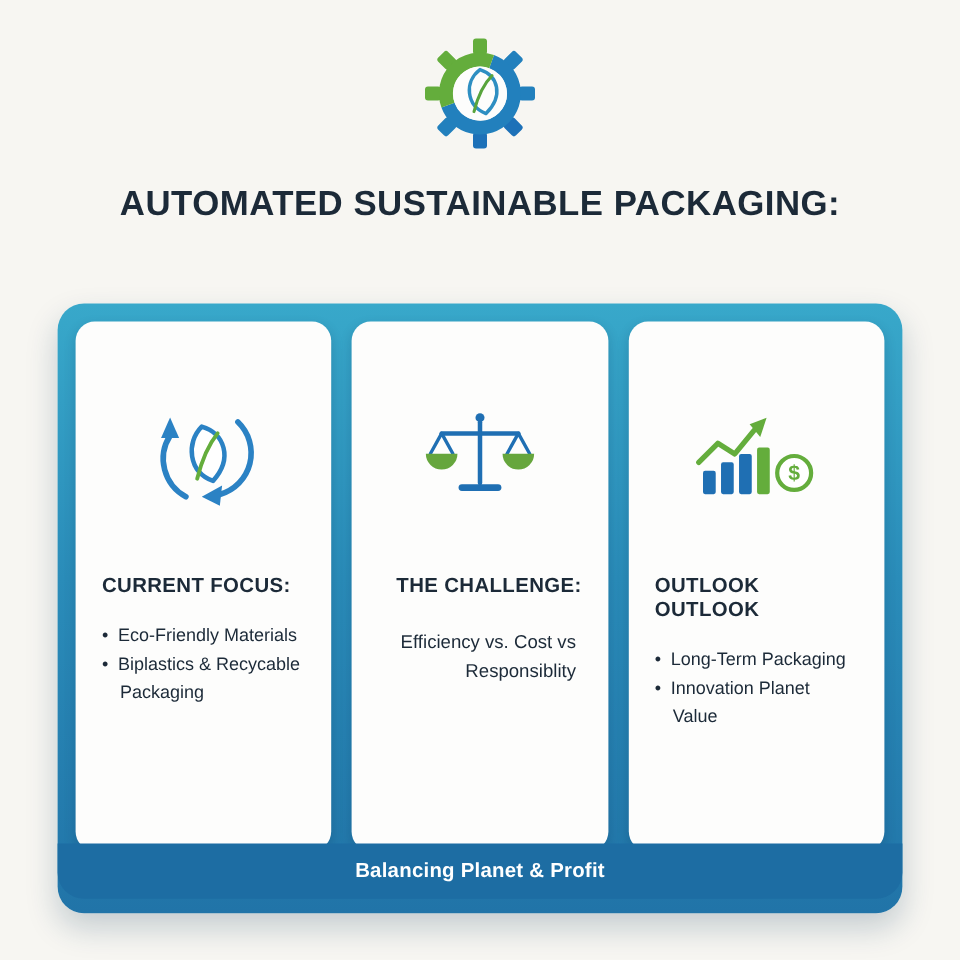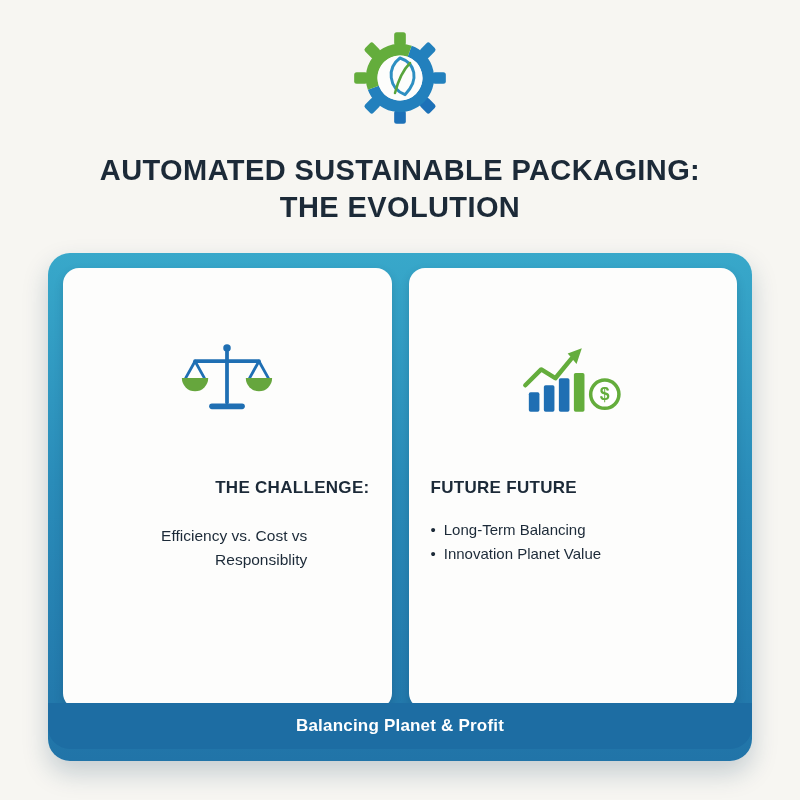--- a/index.html
+++ b/index.html
@@ -84,26 +84,42 @@
       <path d="M28,71.6 A34,34 0 0 1 71.6,28" fill="none" stroke="#64ad3c" stroke-width="14"></path>
       <circle cx="60" cy="60" r="27" fill="#fdfdfc"></circle>
 
       <path d="M60,36 C78,42 84,62 66,80 C46,72 44,48 60,36 Z" fill="none" stroke="#2e8fc2" stroke-width="3.5" stroke-linejoin="round"></path>
       <path d="M54,78 C58,62 64,50 72,42" fill="none" stroke="#58a43c" stroke-width="3" stroke-linecap="round"></path>
     </svg>
   </div>
 
   <div class="title">
     <div>AUTOMATED SUSTAINABLE PACKAGING:</div>
-    <div>THE EVOLUTION</div>
   </div>
 
   <div class="panel">
     <div class="cards">
 
+      <div class="card">
+        <div class="icon-box">
+          <svg width="98" height="100" viewBox="0 0 104 104">
+            <path d="M36,88 A38,38 0 0 1 22,34" fill="none" stroke="#2b82c4" stroke-width="5" stroke-linecap="round"></path>
+            <polygon points="14,36 22,18 30,36" fill="#2b82c4"></polygon>
+            <path d="M82,22 A38,38 0 0 1 66,86" fill="none" stroke="#2b82c4" stroke-width="5" stroke-linecap="round"></path>
+            <polygon points="50,88 68,78 66,96" fill="#2b82c4"></polygon>
+            <path d="M50,26 C70,32 78,54 60,74 C38,66 36,40 50,26 Z" fill="#ffffff" stroke="#2b82c4" stroke-width="4" stroke-linejoin="round"></path>
+            <path d="M46,72 C50,56 56,42 64,32" fill="none" stroke="#64ad3c" stroke-width="3.5" stroke-linecap="round"></path>
+          </svg>
+        </div>
+        <h3>CURRENT FOCUS:</h3>
+        <ul>
+          <li>Eco-Friendly Materials</li>
+          <li>Biplastics &amp; Recycable Packaging</li>
+        </ul>
+      </div>
 
       <div class="card centered">
         <div class="icon-box">
           <svg width="94" height="88" viewBox="0 0 100 92">
             <circle cx="50" cy="12" r="4" fill="#1f6fb3"></circle>
             <line x1="50" y1="16" x2="50" y2="70" stroke="#1f6fb3" stroke-width="4" stroke-linecap="round"></line>
             <line x1="34" y1="74" x2="66" y2="74" stroke="#1f6fb3" stroke-width="6" stroke-linecap="round"></line>
             <line x1="16" y1="26" x2="84" y2="26" stroke="#1f6fb3" stroke-width="4" stroke-linecap="round"></line>
             <path d="M16,26 L6,44 M16,26 L26,44" fill="none" stroke="#1f6fb3" stroke-width="3" stroke-linecap="round"></path>
             <path d="M84,26 L74,44 M84,26 L94,44" fill="none" stroke="#1f6fb3" stroke-width="3" stroke-linecap="round"></path>
@@ -121,23 +137,23 @@
             <rect x="10" y="62" width="12" height="22" rx="2" fill="#1f6fb3"></rect>
             <rect x="27" y="54" width="12" height="30" rx="2" fill="#1f6fb3"></rect>
             <rect x="44" y="46" width="12" height="38" rx="2" fill="#1f6fb3"></rect>
             <rect x="61" y="40" width="12" height="44" rx="2" fill="#64ad3c"></rect>
             <polyline points="6,54 24,36 40,46 58,24" fill="none" stroke="#64ad3c" stroke-width="5" stroke-linecap="round" stroke-linejoin="round"></polyline>
             <polygon points="70,12 54,18 64,30" fill="#64ad3c"></polygon>
             <circle cx="96" cy="64" r="16" fill="#ffffff" stroke="#64ad3c" stroke-width="4"></circle>
             <text x="96" y="71" text-anchor="middle" font-size="20" font-weight="bold" fill="#64ad3c">$</text>
           </svg>
         </div>
-        <h3>FUTURE FUTURE</h3>
+        <h3>OUTLOOK OUTLOOK</h3>
         <ul>
-          <li>Long-Term Balancing</li>
+          <li>Long-Term Packaging</li>
           <li>Innovation Planet Value</li>
         </ul>
       </div>
 
     </div>
 
     <div class="footer-bar">
       <span>Balancing Planet &amp; Profit</span>
     </div>
   </div>

